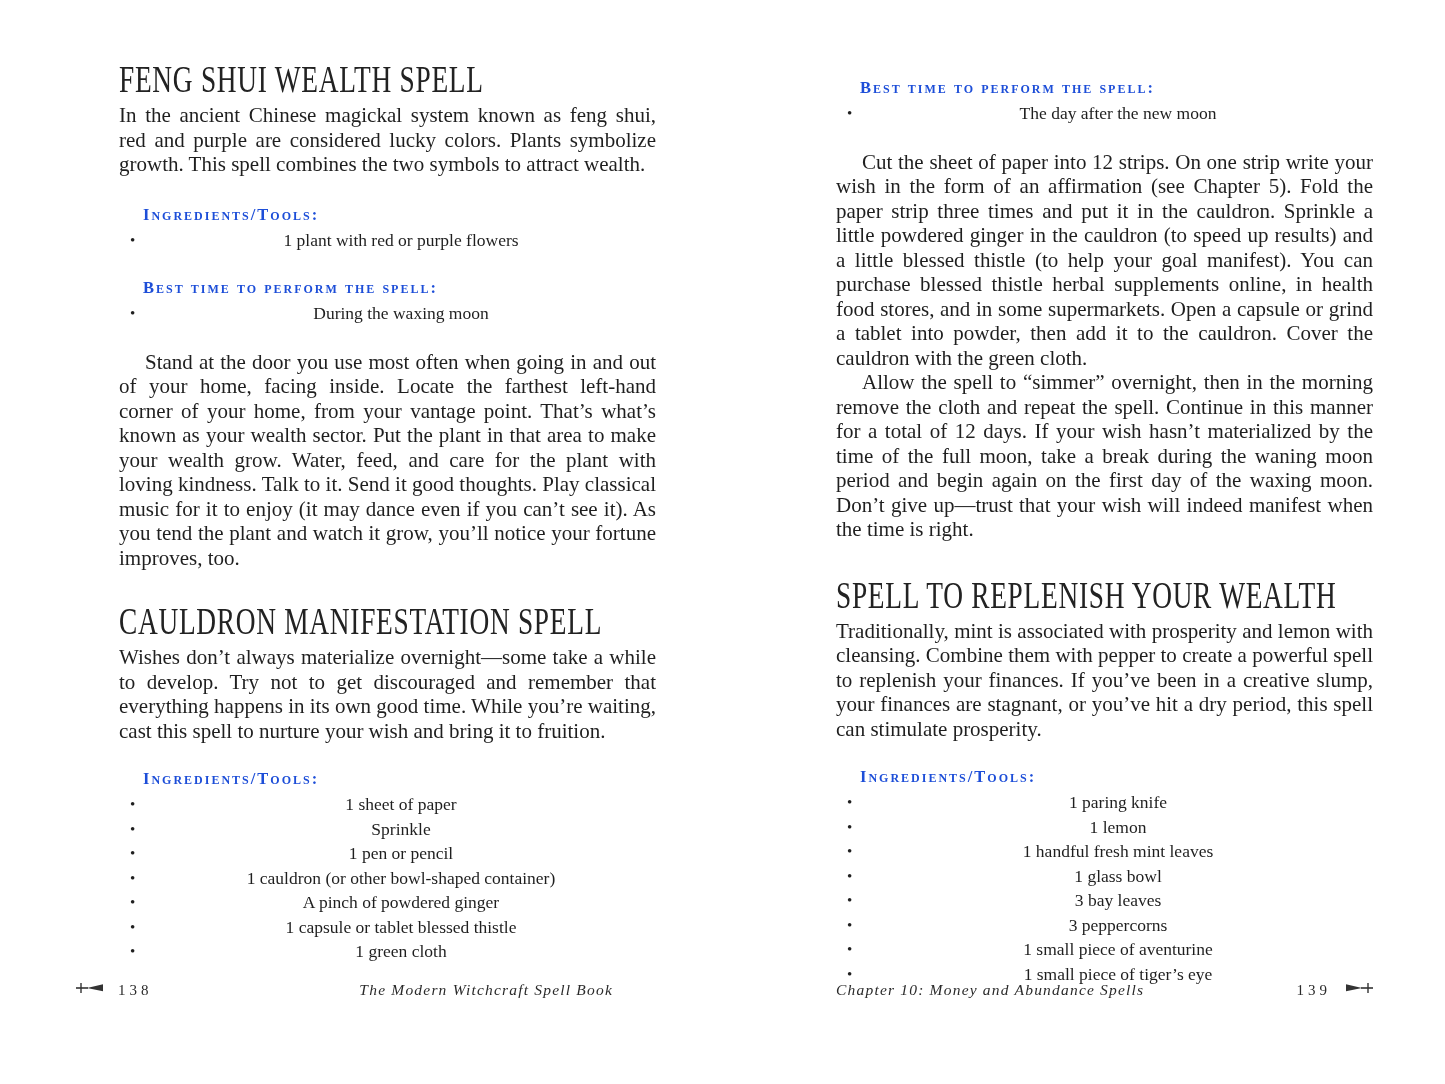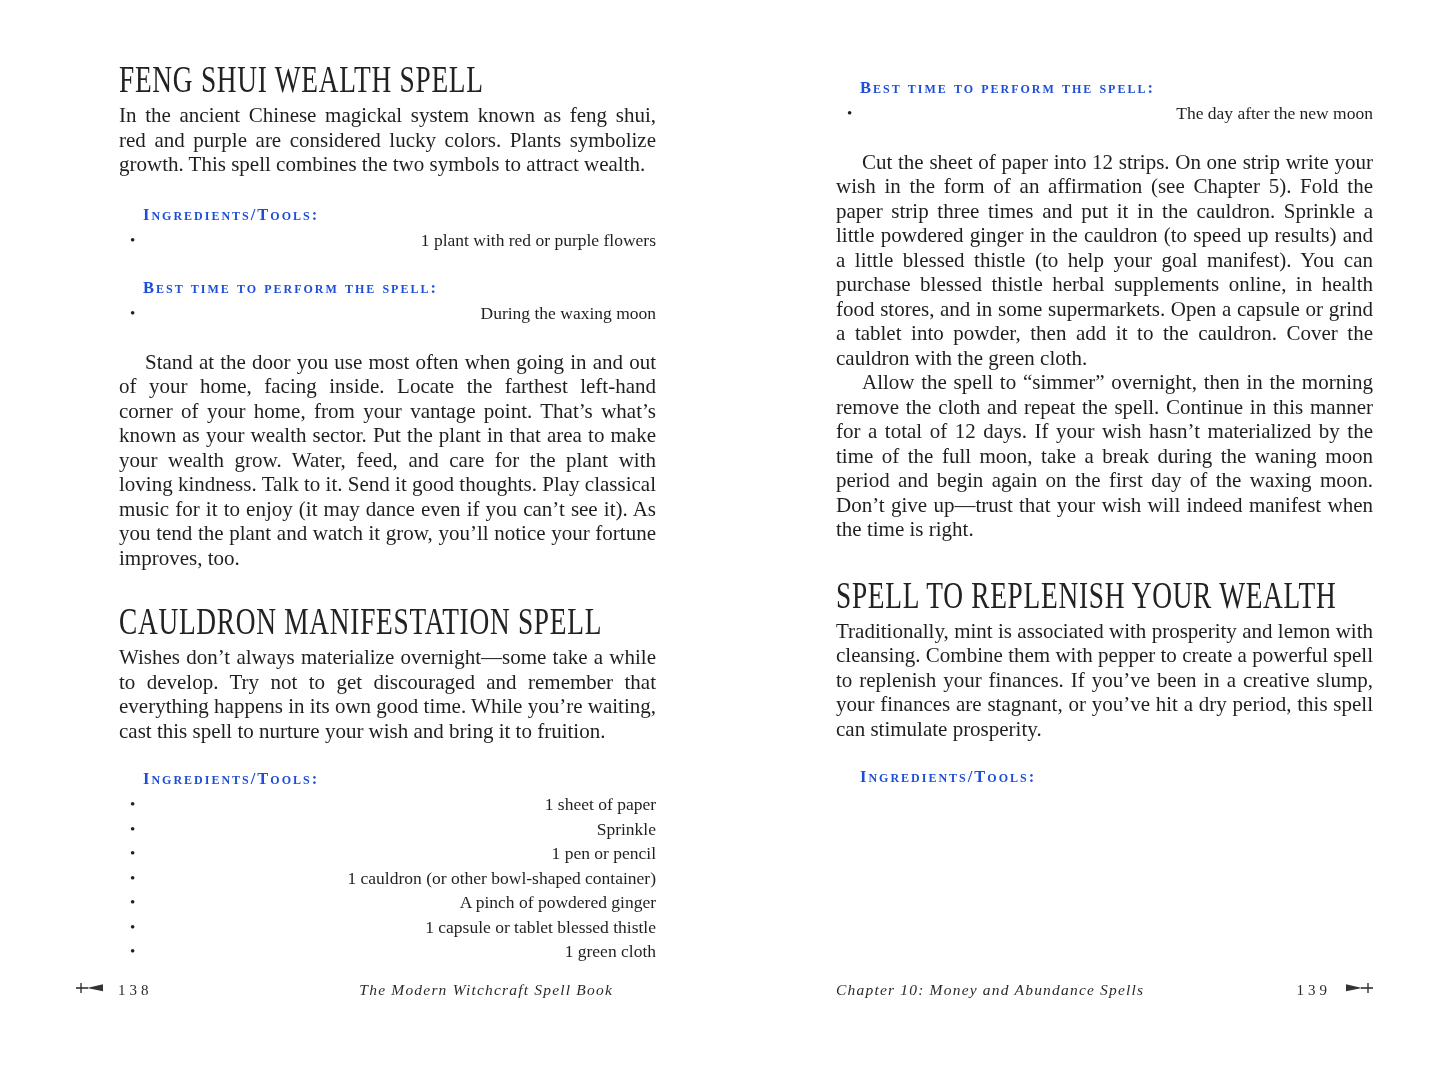--- a/index.html
+++ b/index.html
@@ -52,21 +52,21 @@
   .mt-sub  { margin-top: 28px; }
   .mt-sub2 { margin-top: 26px; }
   .mt-head { margin-top: 32px; }
 
   ul.bullets { list-style: none; margin-top: 3px; }
   ul.bullets li {
     font-size: 17.5px;
     line-height: 24.5px;
     padding-left: 27px;
     position: relative;
-    text-align: right;
+    text-align: center;
   }
   ul.bullets li::before {
     content: "\2022";
     position: absolute;
     left: 11px;
     font-size: 15px;
   }
 
   .footer {
     position: absolute;
@@ -138,20 +138,30 @@
   </ul>
 
   <p class="body-par indent par-gap">Cut the sheet of paper into 12 strips. On one strip write your wish in the form of an affirmation (see Chapter 5). Fold the paper strip three times and put it in the cauldron. Sprinkle a little powdered ginger in the cauldron (to speed up results) and a little blessed thistle (to help your goal manifest). You can purchase blessed thistle herbal supplements online, in health food stores, and in some supermarkets. Open a capsule or grind a tablet into powder, then add it to the cauldron. Cover the cauldron with the green cloth.</p>
   <p class="body-par indent">Allow the spell to “simmer” overnight, then in the morning remove the cloth and repeat the spell. Continue in this manner for a total of 12 days. If your wish hasn’t materialized by the time of the full moon, take a break during the waning moon period and begin again on the first day of the waxing moon. Don’t give up—trust that your wish will indeed manifest when the time is right.</p>
 
   <h1 class="spell-title" style="margin-top:34px;">SPELL TO REPLENISH YOUR WEALTH</h1>
 
   <p class="body-par">Traditionally, mint is associated with prosperity and lemon with cleansing. Combine them with pepper to create a powerful spell to replenish your finances. If you’ve been in a creative slump, your finances are stagnant, or you’ve hit a dry period, this spell can stimulate prosperity.</p>
 
   <div class="subhead mt-sub2">Ingredients/Tools:</div>
+  <ul class="bullets">
+    <li>1 paring knife</li>
+    <li>1 lemon</li>
+    <li>1 handful fresh mint leaves</li>
+    <li>1 glass bowl</li>
+    <li>3 bay leaves</li>
+    <li>3 peppercorns</li>
+    <li>1 small piece of aventurine</li>
+    <li>1 small piece of tiger’s eye</li>
+  </ul>
 </div>
 
 <div class="footer footer-left">
   <span class="orn orn-left">
     <svg width="28" height="14" viewBox="0 0 28 14">
       <line x1="0" y1="7" x2="12" y2="7" stroke="#333" stroke-width="1.6"></line>
       <line x1="5" y1="2" x2="5" y2="12" stroke="#333" stroke-width="1.4"></line>
       <polygon points="11,7 27,3.2 27,10.2" fill="#333"></polygon>
     </svg>
   </span>

